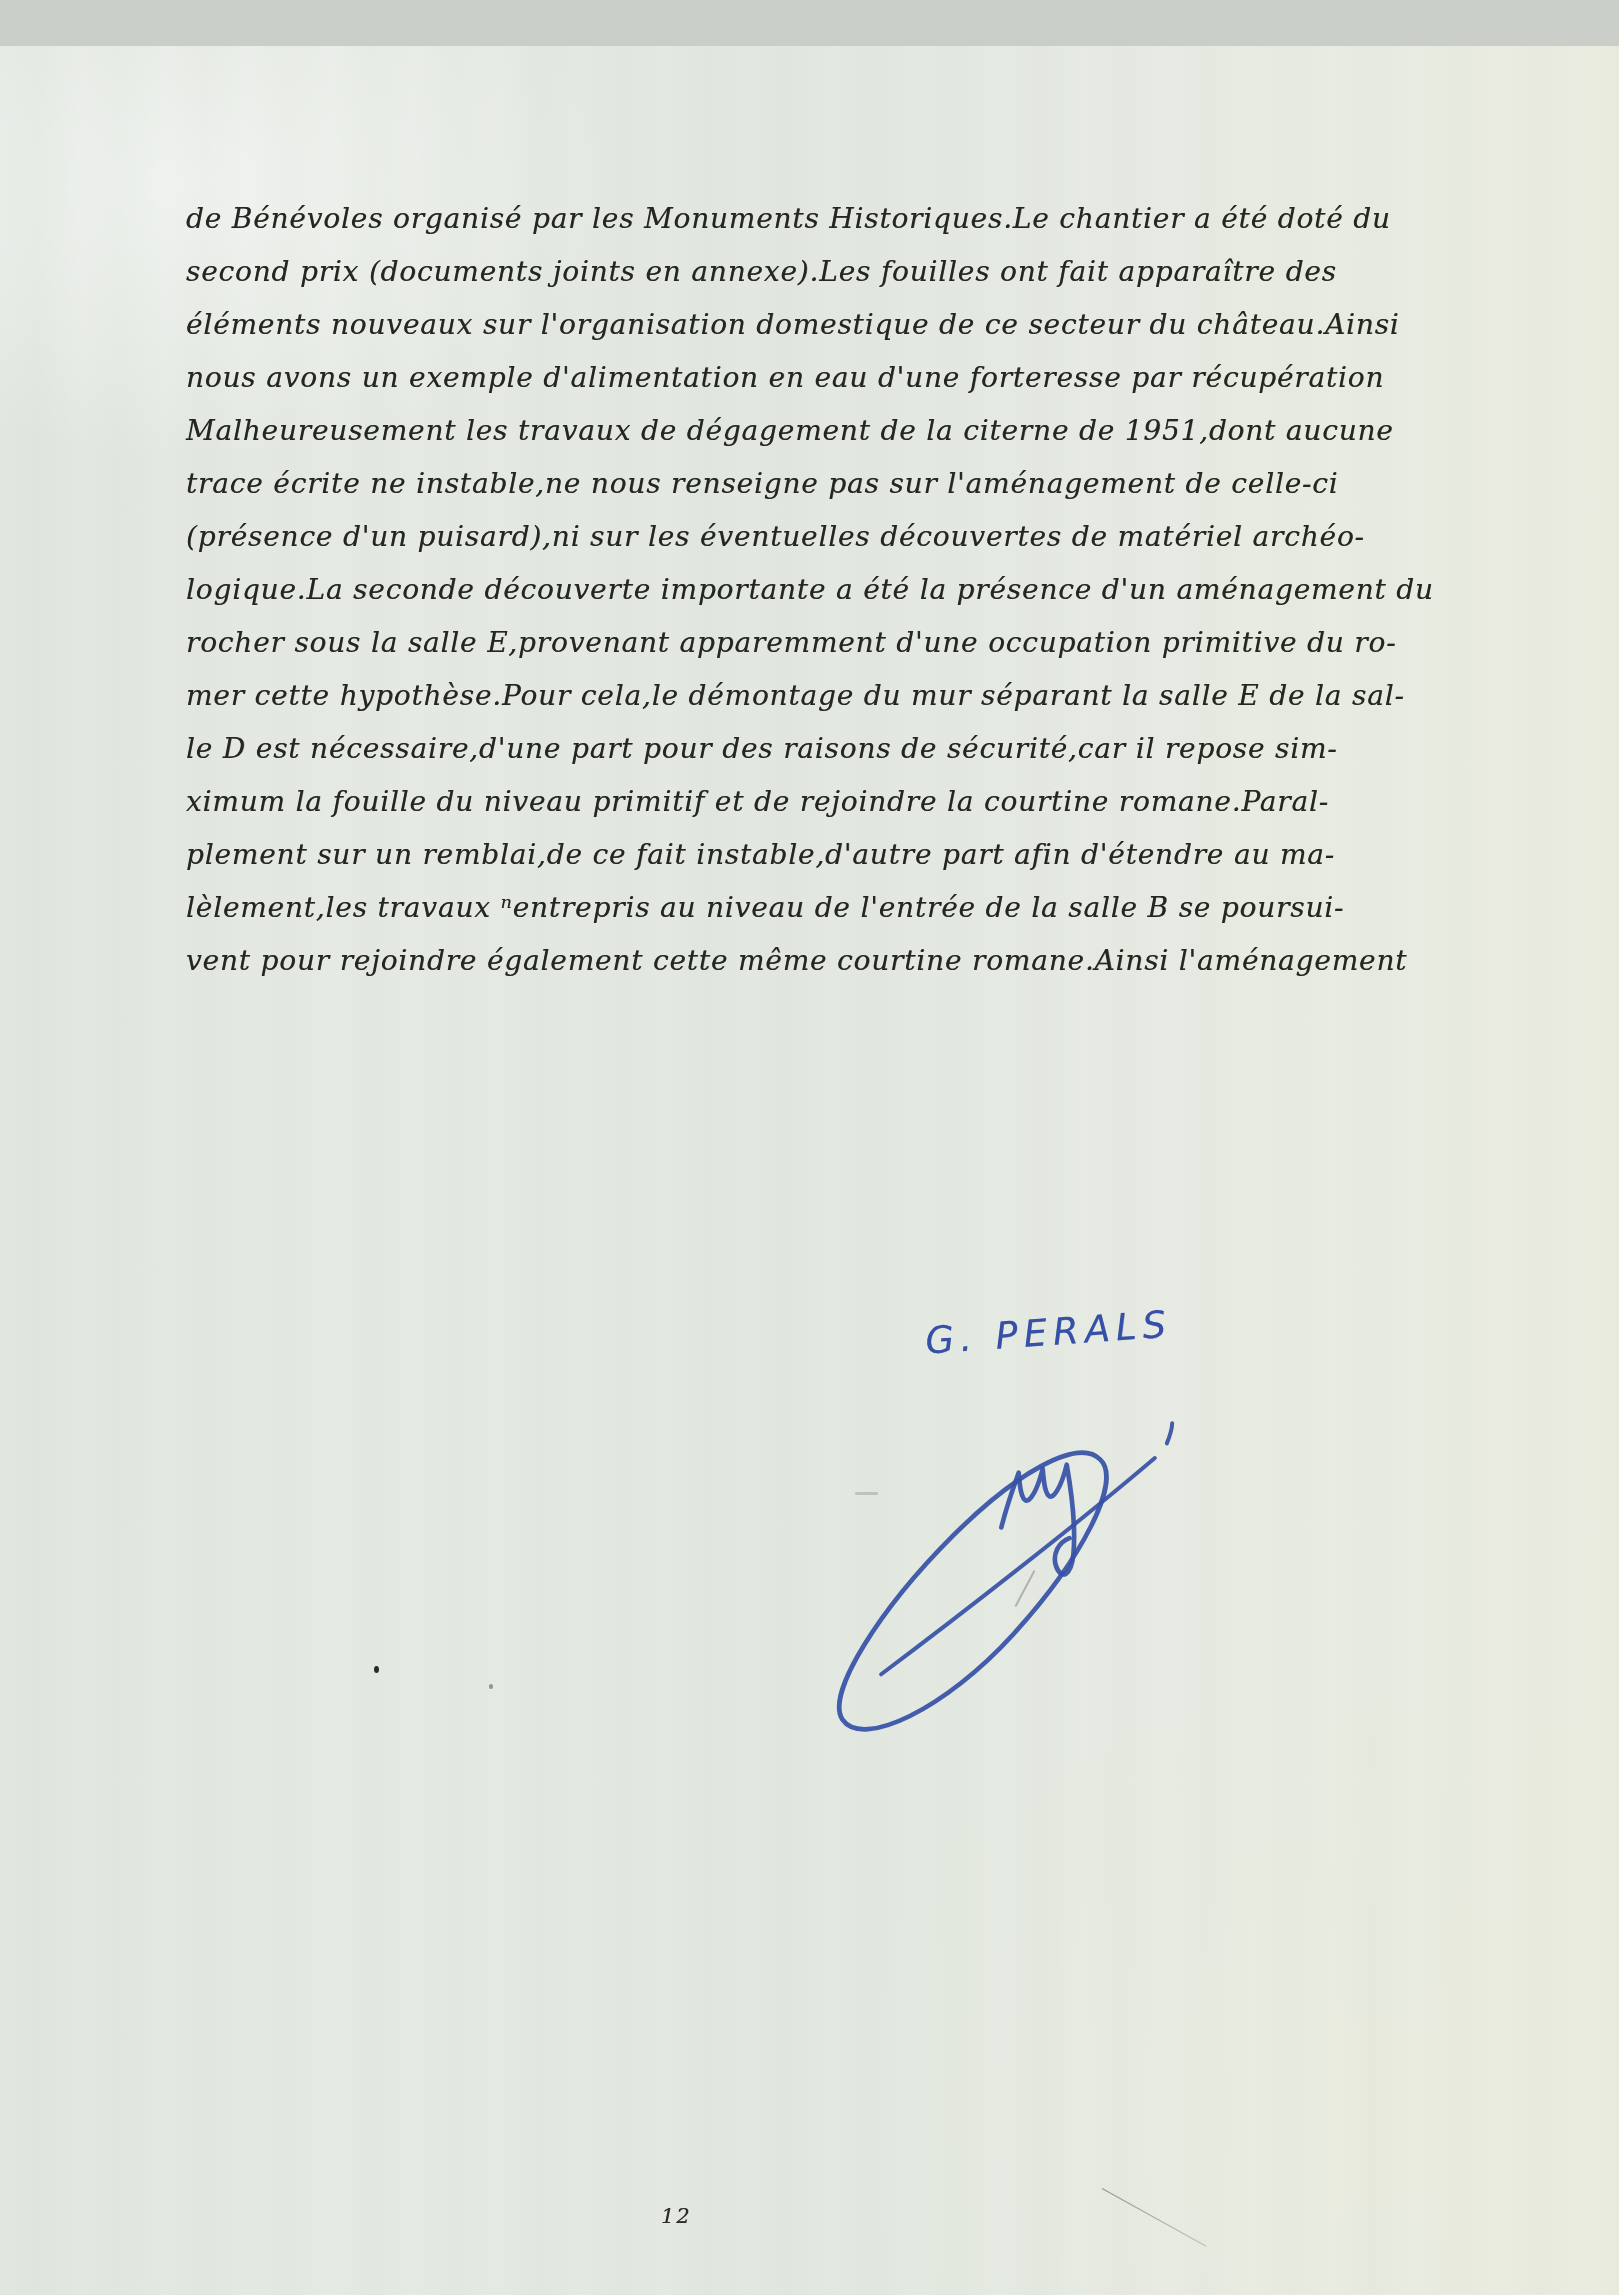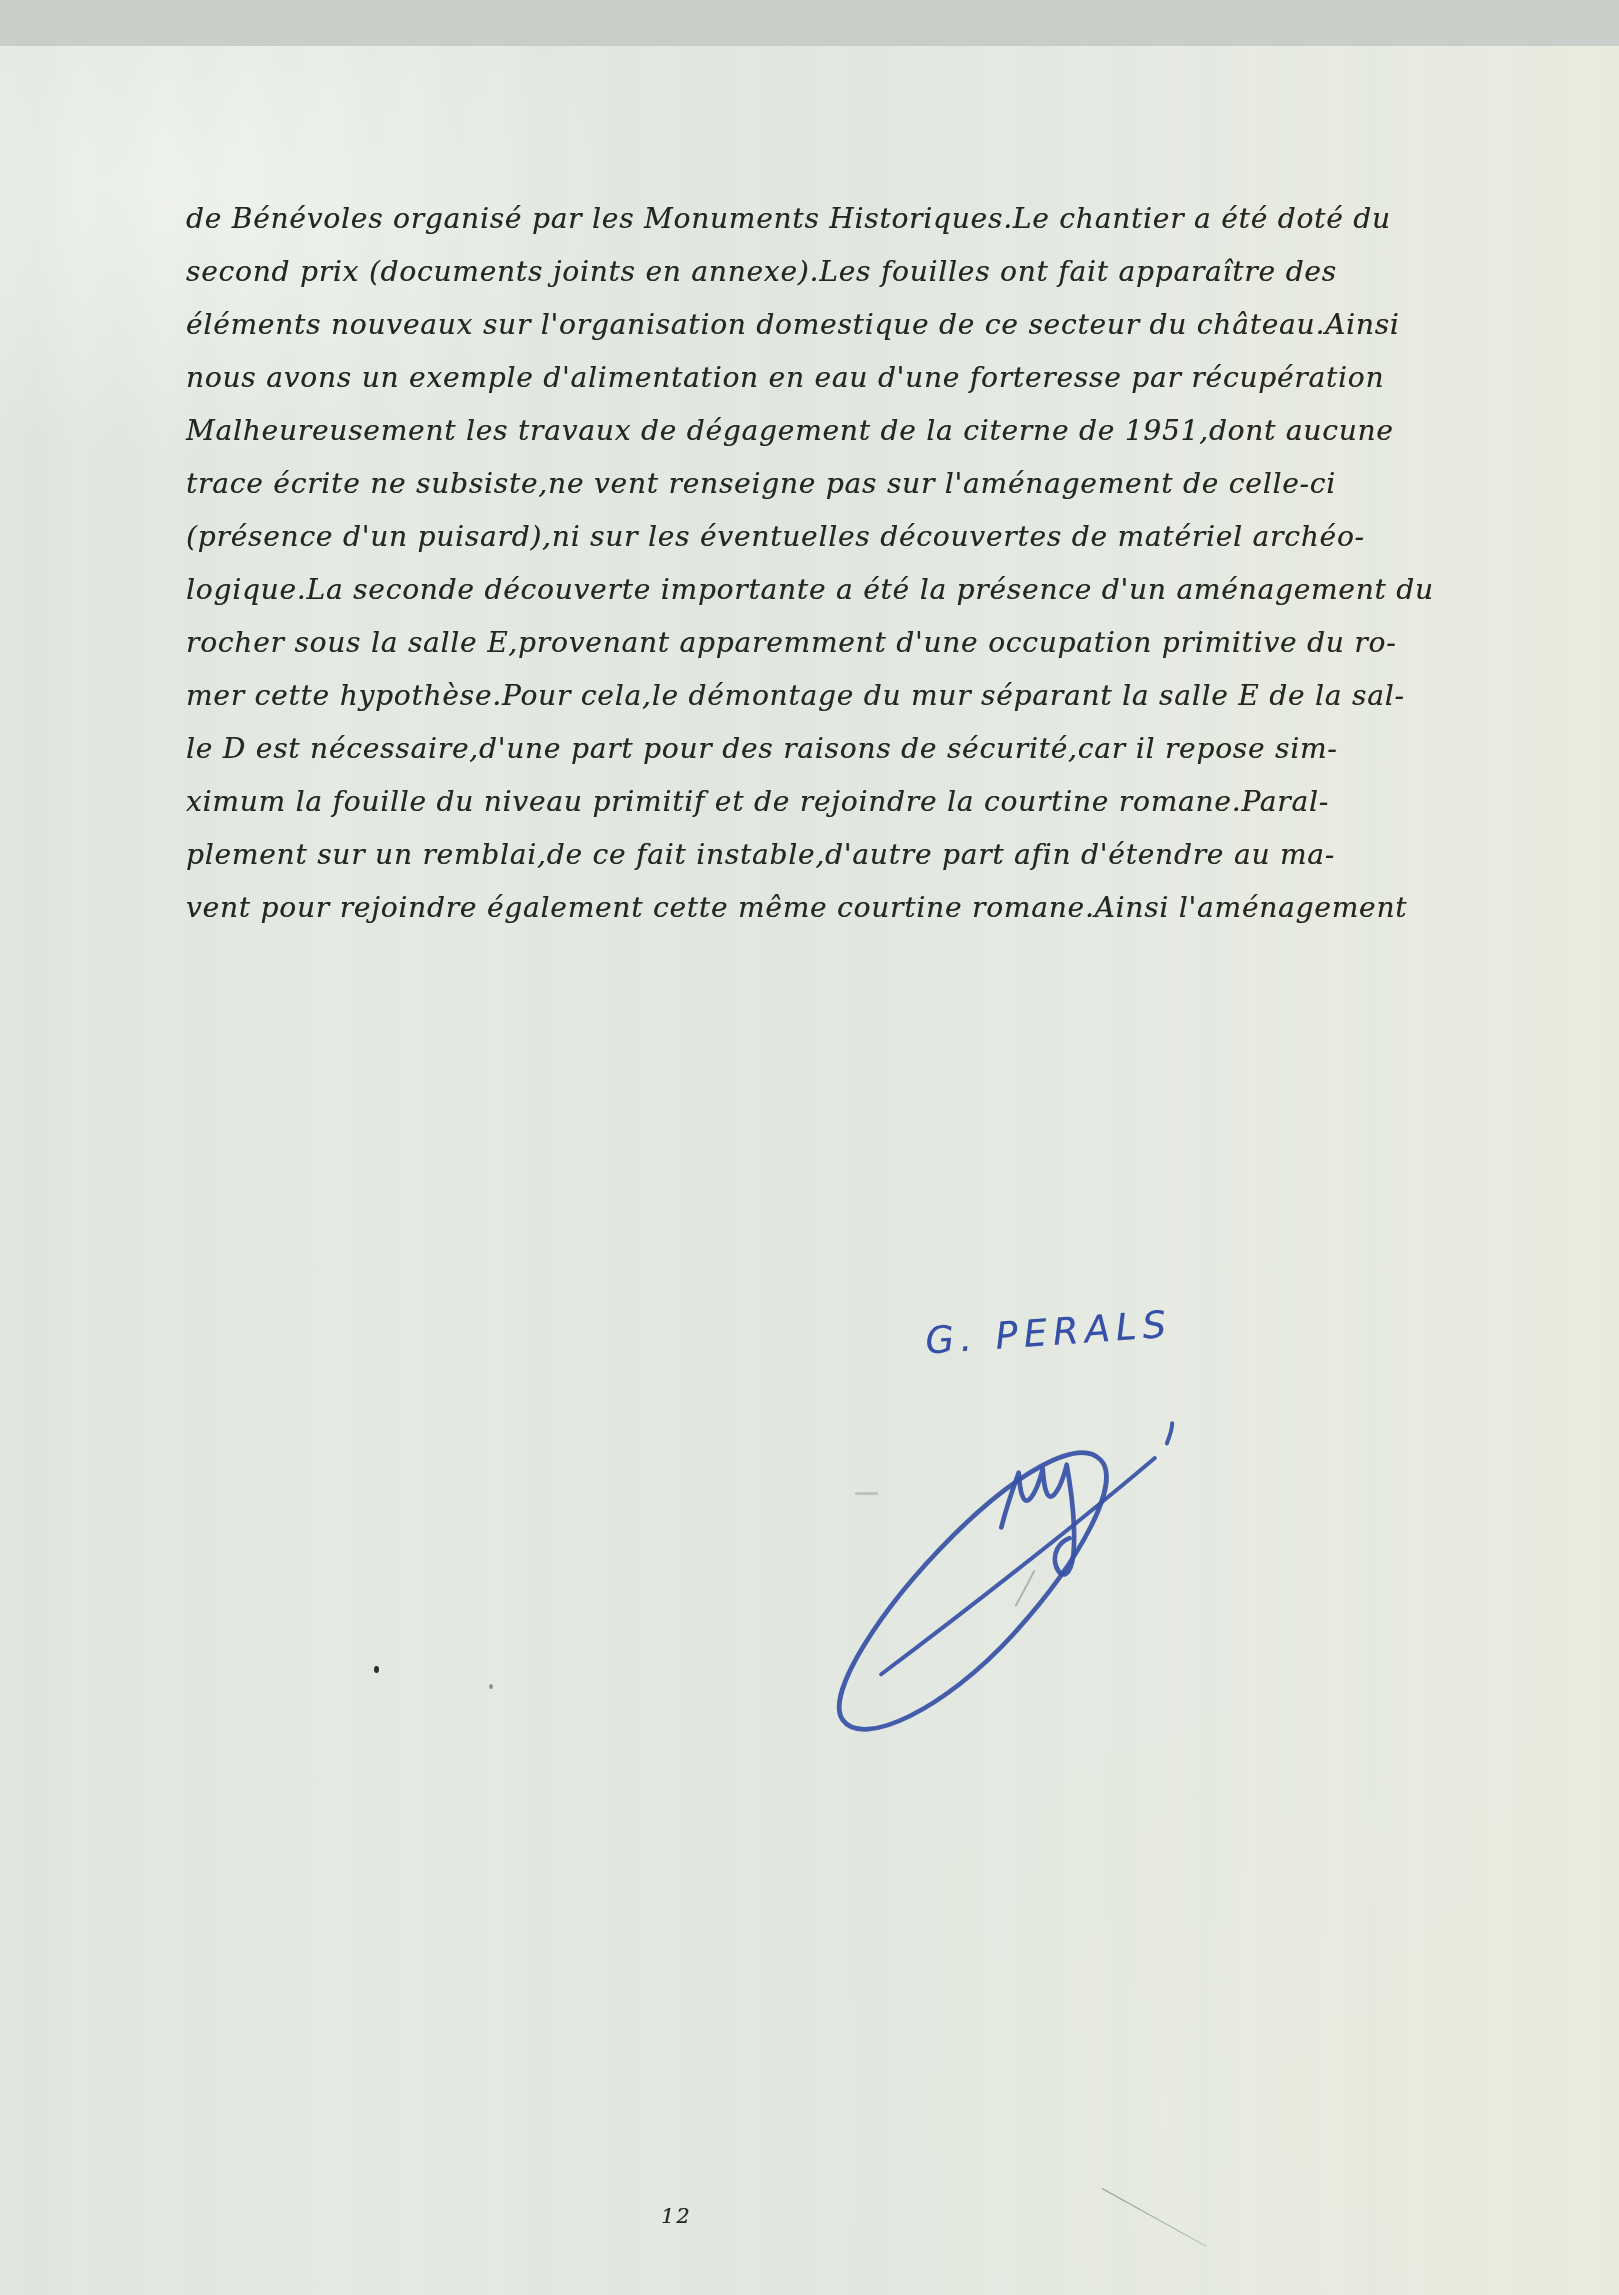--- a/index.html
+++ b/index.html
@@ -129,28 +129,29 @@
 <body>
 
 <div class="page">
 
   <div class="text-block">
     <div class="text-line">de Bénévoles organisé par les Monuments Historiques.Le chantier a été doté du</div>
     <div class="text-line">second prix (documents joints en annexe).Les fouilles ont fait apparaître des</div>
     <div class="text-line">éléments nouveaux sur l'organisation domestique de ce secteur du château.Ainsi</div>
     <div class="text-line">nous avons un exemple d'alimentation en eau d'une forteresse par récupération</div>
     <div class="text-line">Malheureusement les travaux de dégagement de la citerne de 1951,dont aucune</div>
-    <div class="text-line">trace écrite ne subsiste,ne vent renseigne pas sur l'aménagement de celle-ci</div>
+    <div class="text-line">trace écrite ne instable,ne nous renseigne pas sur l'aménagement de celle-ci</div>
     <div class="text-line">(présence d'un puisard),ni sur les éventuelles découvertes de matériel archéo-</div>
     <div class="text-line">logique.La seconde découverte importante a été la présence d'un aménagement du</div>
     <div class="text-line">rocher sous la salle E,provenant apparemment d'une occupation primitive du ro-</div>
     <div class="text-line">mer cette hypothèse.Pour cela,le démontage du mur séparant la salle E de la sal-</div>
     <div class="text-line">le D est nécessaire,d'une part pour des raisons de sécurité,car il repose sim-</div>
     <div class="text-line">ximum la fouille du niveau primitif et de rejoindre la courtine romane.Paral-</div>
     <div class="text-line">plement sur un remblai,de ce fait instable,d'autre part afin d'étendre au ma-</div>
+    <div class="text-line">lèlement,les travaux ⁿentrepris au niveau de l'entrée de la salle B se poursui-</div>
     <div class="text-line">vent pour rejoindre également cette même courtine romane.Ainsi l'aménagement</div>
   </div>
 
   <div class="signature-block">
     <div class="signature-name">G. PERALS</div>
     <svg class="signature-flourish" width="414" height="347" viewBox="0 0 620 520" fill="none">
 
       <path d="M 448 98
                C 482 130, 420 248, 318 360
                C 216 472, 92 532, 62 488

